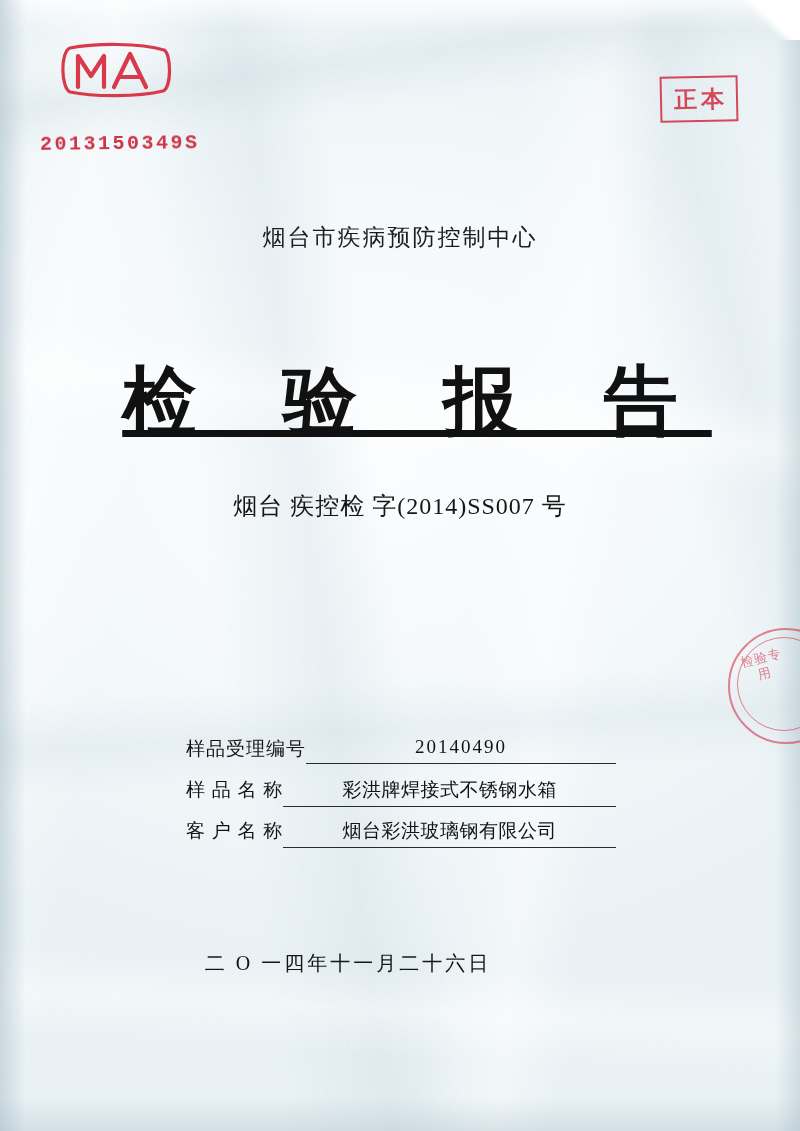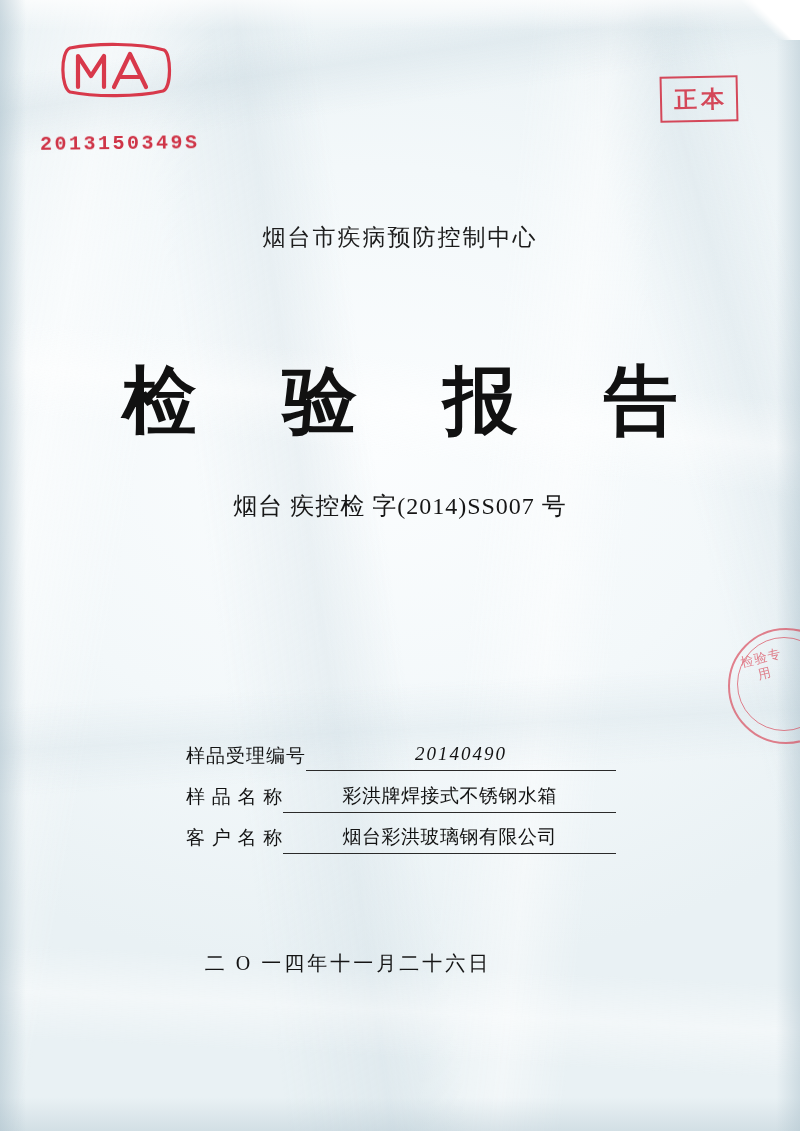--- a/index.html
+++ b/index.html
@@ -155,20 +155,21 @@
     left: 0;
     top: 352px;
     width: 800px;
     text-align: center;
     font-size: 74px;
     font-weight: 700;
     letter-spacing: 34px;
     text-indent: 34px;
     color: #111111;
     font-family: "Liberation Serif", serif;
+    text-decoration: underline;
   }
 
   #report-no {
     position: absolute;
     left: 0;
     top: 490px;
     width: 800px;
     text-align: center;
     font-size: 24px;
     letter-spacing: 1px;
@@ -177,21 +178,21 @@
 
   
   #fields {
     position: absolute;
     left: 186px;
     top: 736px;
     width: 430px;
   }
   .field-row {
     display: flex;
-    align-items: center;
+    align-items: flex-start;
     height: 41px;
   }
   .field-label {
     font-size: 19px;
     letter-spacing: 1px;
     color: #131313;
     white-space: nowrap;
     padding-bottom: 2px;
   }
   .field-value {
@@ -201,21 +202,20 @@
     font-size: 19px;
     color: #131313;
     padding: 0 4px 3px 4px;
     min-height: 24px;
     letter-spacing: 0.5px;
     white-space: nowrap;
   }
   .field-value.mono {
     font-family: "Liberation Serif", serif;
     letter-spacing: 2px;
-    font-style: italic;
   }
 
   #report-date {
     position: absolute;
     left: 0;
     top: 950px;
     width: 696px;
     text-align: center;
     font-size: 20px;
     letter-spacing: 3px;

